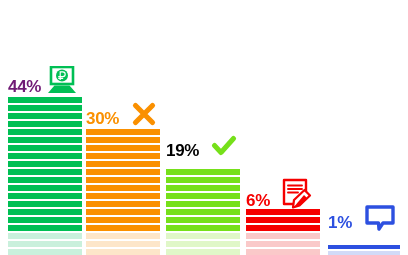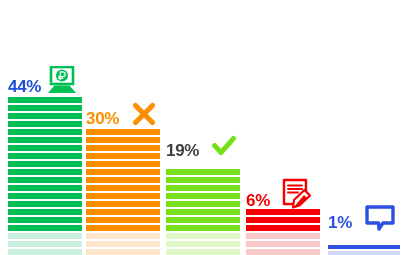--- a/index.html
+++ b/index.html
@@ -68,21 +68,21 @@
     margin-bottom: 0;
   }
 </style>
 </head>
 <body>
 
 <div id="chart-root">
 
   <div class="bar-group" style="left:8px; width:74px; height:158px;">
     <div class="bar-head">
-      <span class="bar-value" style="color:#1d4ed8;">44%</span>
+      <span class="bar-value" style="color:#701a75;">44%</span>
       <span class="bar-icon">
         <svg width="34" height="30" viewBox="0 0 34 30">
           <rect x="6" y="1" width="22" height="17" fill="#ffffff" stroke="#00BF54" stroke-width="2.6"></rect>
           <circle cx="17" cy="9.5" r="6" fill="#00BF54"></circle>
           <path d="M15.2 5.8 h2.6 a2.4 2.4 0 0 1 0 4.8 h-2.6 M15.2 5.8 v7.6 M13.8 10.6 h3.8 M13.8 12.3 h3.8" fill="none" stroke="#ffffff" stroke-width="1.15" stroke-linecap="square"></path>
           <path d="M3 27 L9.5 19.5 L24.5 19.5 L31 27 Z" fill="#00BF54"></path>
         </svg>
       </span>
     </div>
     <div class="bar-stack">
@@ -133,21 +133,21 @@
       <div class="stripe" style="background:#FA9000;"></div>
       <div class="stripe" style="background:#FA9000;"></div>
       <div class="stripe" style="background:#FDE6C9;"></div>
       <div class="stripe" style="background:#FDE6C9;"></div>
       <div class="stripe" style="background:#FDE6C9;"></div>
     </div>
   </div>
 
   <div class="bar-group" style="left:166px; width:74px; height:94px;">
     <div class="bar-head">
-      <span class="bar-value" style="color:#404040;">19%</span>
+      <span class="bar-value" style="color:#000000;">19%</span>
       <span class="bar-icon" style="margin-left:12px; padding-bottom:3px;">
         <svg width="26" height="24" viewBox="0 0 26 24">
           <path d="M3.5 11.5 L10 18.5 L22.5 4.5" fill="none" stroke="#76E01A" stroke-width="5" stroke-linecap="round" stroke-linejoin="round"></path>
         </svg>
       </span>
     </div>
     <div class="bar-stack">
       <div class="stripe" style="background:#76E01A;"></div>
       <div class="stripe" style="background:#76E01A;"></div>
       <div class="stripe" style="background:#76E01A;"></div>

